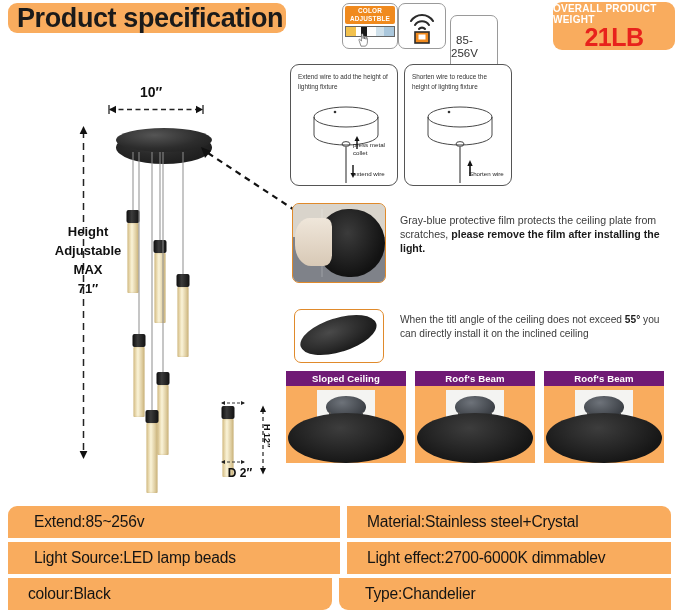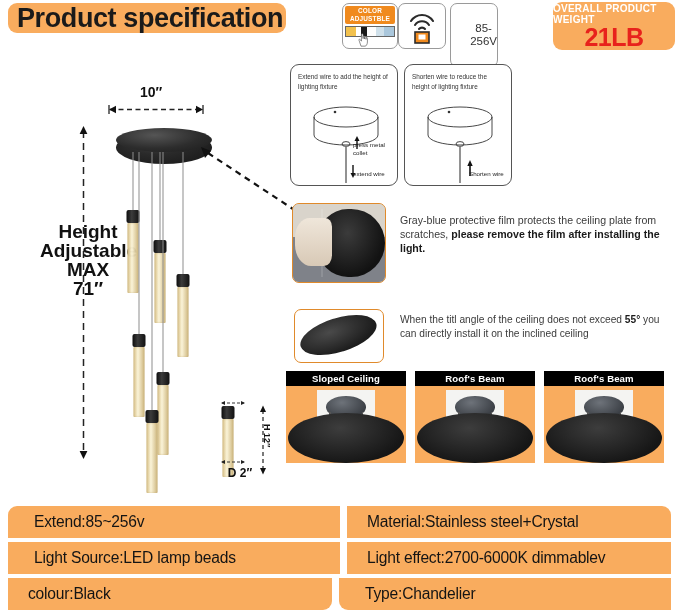--- a/index.html
+++ b/index.html
@@ -33,37 +33,37 @@
   .ca-strip{
     margin-top:2px;height:11px;width:100%;
     background:linear-gradient(to right,#F2C14E 0%,#F2C14E 20%,#ffffff 20%,#ffffff 32%,#1a1a1a 32%,#1a1a1a 44%,#fdfdfd 44%,#fdfdfd 62%,#fdfdfd 62%,#cfe0ea 62%,#cfe0ea 80%,#aac7dc 80%,#aac7dc 100%);
     border:1px solid #666;box-sizing:border-box;
   }
   .ca-hand{
     position:absolute;left:12px;top:28px;width:17px;height:15px;
   }
 
   #badge-remote{left:398px;top:3px;width:48px;height:46px;}
-  #badge-volt{left:450px;top:3px;width:48px;height:64px;
-    display:flex;align-items:center;justify-content:flex-end;text-align:center;}
+  #badge-volt{left:450px;top:15px;width:48px;height:64px;
+    display:flex;align-items:center;justify-content:flex-start;text-align:center;}
   #badge-volt .v{font-size:11.5px;color:#333;line-height:13px;font-weight:normal;}
 
   #weight-badge{
     left:553px;top:2px;width:122px;height:48px;background:#F9AC5E;border-radius:9px;
     display:flex;flex-direction:column;align-items:center;justify-content:center;
   }
   #weight-badge .lab{font-size:10px;font-weight:bold;color:#fff;letter-spacing:.25px;}
   #weight-badge .val{font-size:25px;font-weight:bold;color:#E8221C;line-height:25px;letter-spacing:-0.5px;}
 
   
   #dim-top-label{left:140px;top:84px;font-size:14px;font-weight:bold;color:#111;}
   #dim-top-line{left:108px;top:105px;width:96px;height:9px;}
   #height-label{
     left:40px;top:222px;width:96px;text-align:center;
-    font-size:19px;font-weight:bold;color:#111;line-height:19px;
+    font-size:13px;font-weight:bold;color:#111;line-height:19px;
   }
   #height-line{left:78px;top:125px;width:11px;height:335px;}
 
   #plate{
     left:116px;top:131px;width:96px;height:33px;
     background:radial-gradient(ellipse at 42% 28%,#4a4a4a 0%,#2a2a2a 42%,#151515 100%);
     border-radius:50%;
   }
   #plate-top{
     left:116px;top:128px;width:96px;height:24px;
@@ -132,21 +132,21 @@
     border-radius:50%;transform:rotate(-17deg);
   }
   #tilt-text{
     left:400px;top:313px;width:268px;font-size:10.2px;color:#3b3b3b;line-height:14px;
   }
   #tilt-text b{color:#1b1b1b;}
 
   
   .ceil-panel{position:absolute;top:371px;width:120px;height:92px;background:#F9AC5E;}
   .ceil-panel .hd{
-    height:15px;background:#000000;color:#fff;font-size:9.6px;font-weight:bold;
+    height:15px;background:#701a75;color:#fff;font-size:9.6px;font-weight:bold;
     display:flex;align-items:center;justify-content:center;letter-spacing:.1px;
   }
   .ceil-panel .body{position:relative;height:77px;}
   .ceil-panel .wall{
     position:absolute;left:26%;top:4px;width:48%;height:42px;background:#f4f4f2;
   }
   .ceil-panel .fix{
     position:absolute;left:33%;top:10px;width:34%;height:22px;
     background:radial-gradient(ellipse at 40% 30%,#6e737a,#3a3e44 75%);
     border-radius:50%;

